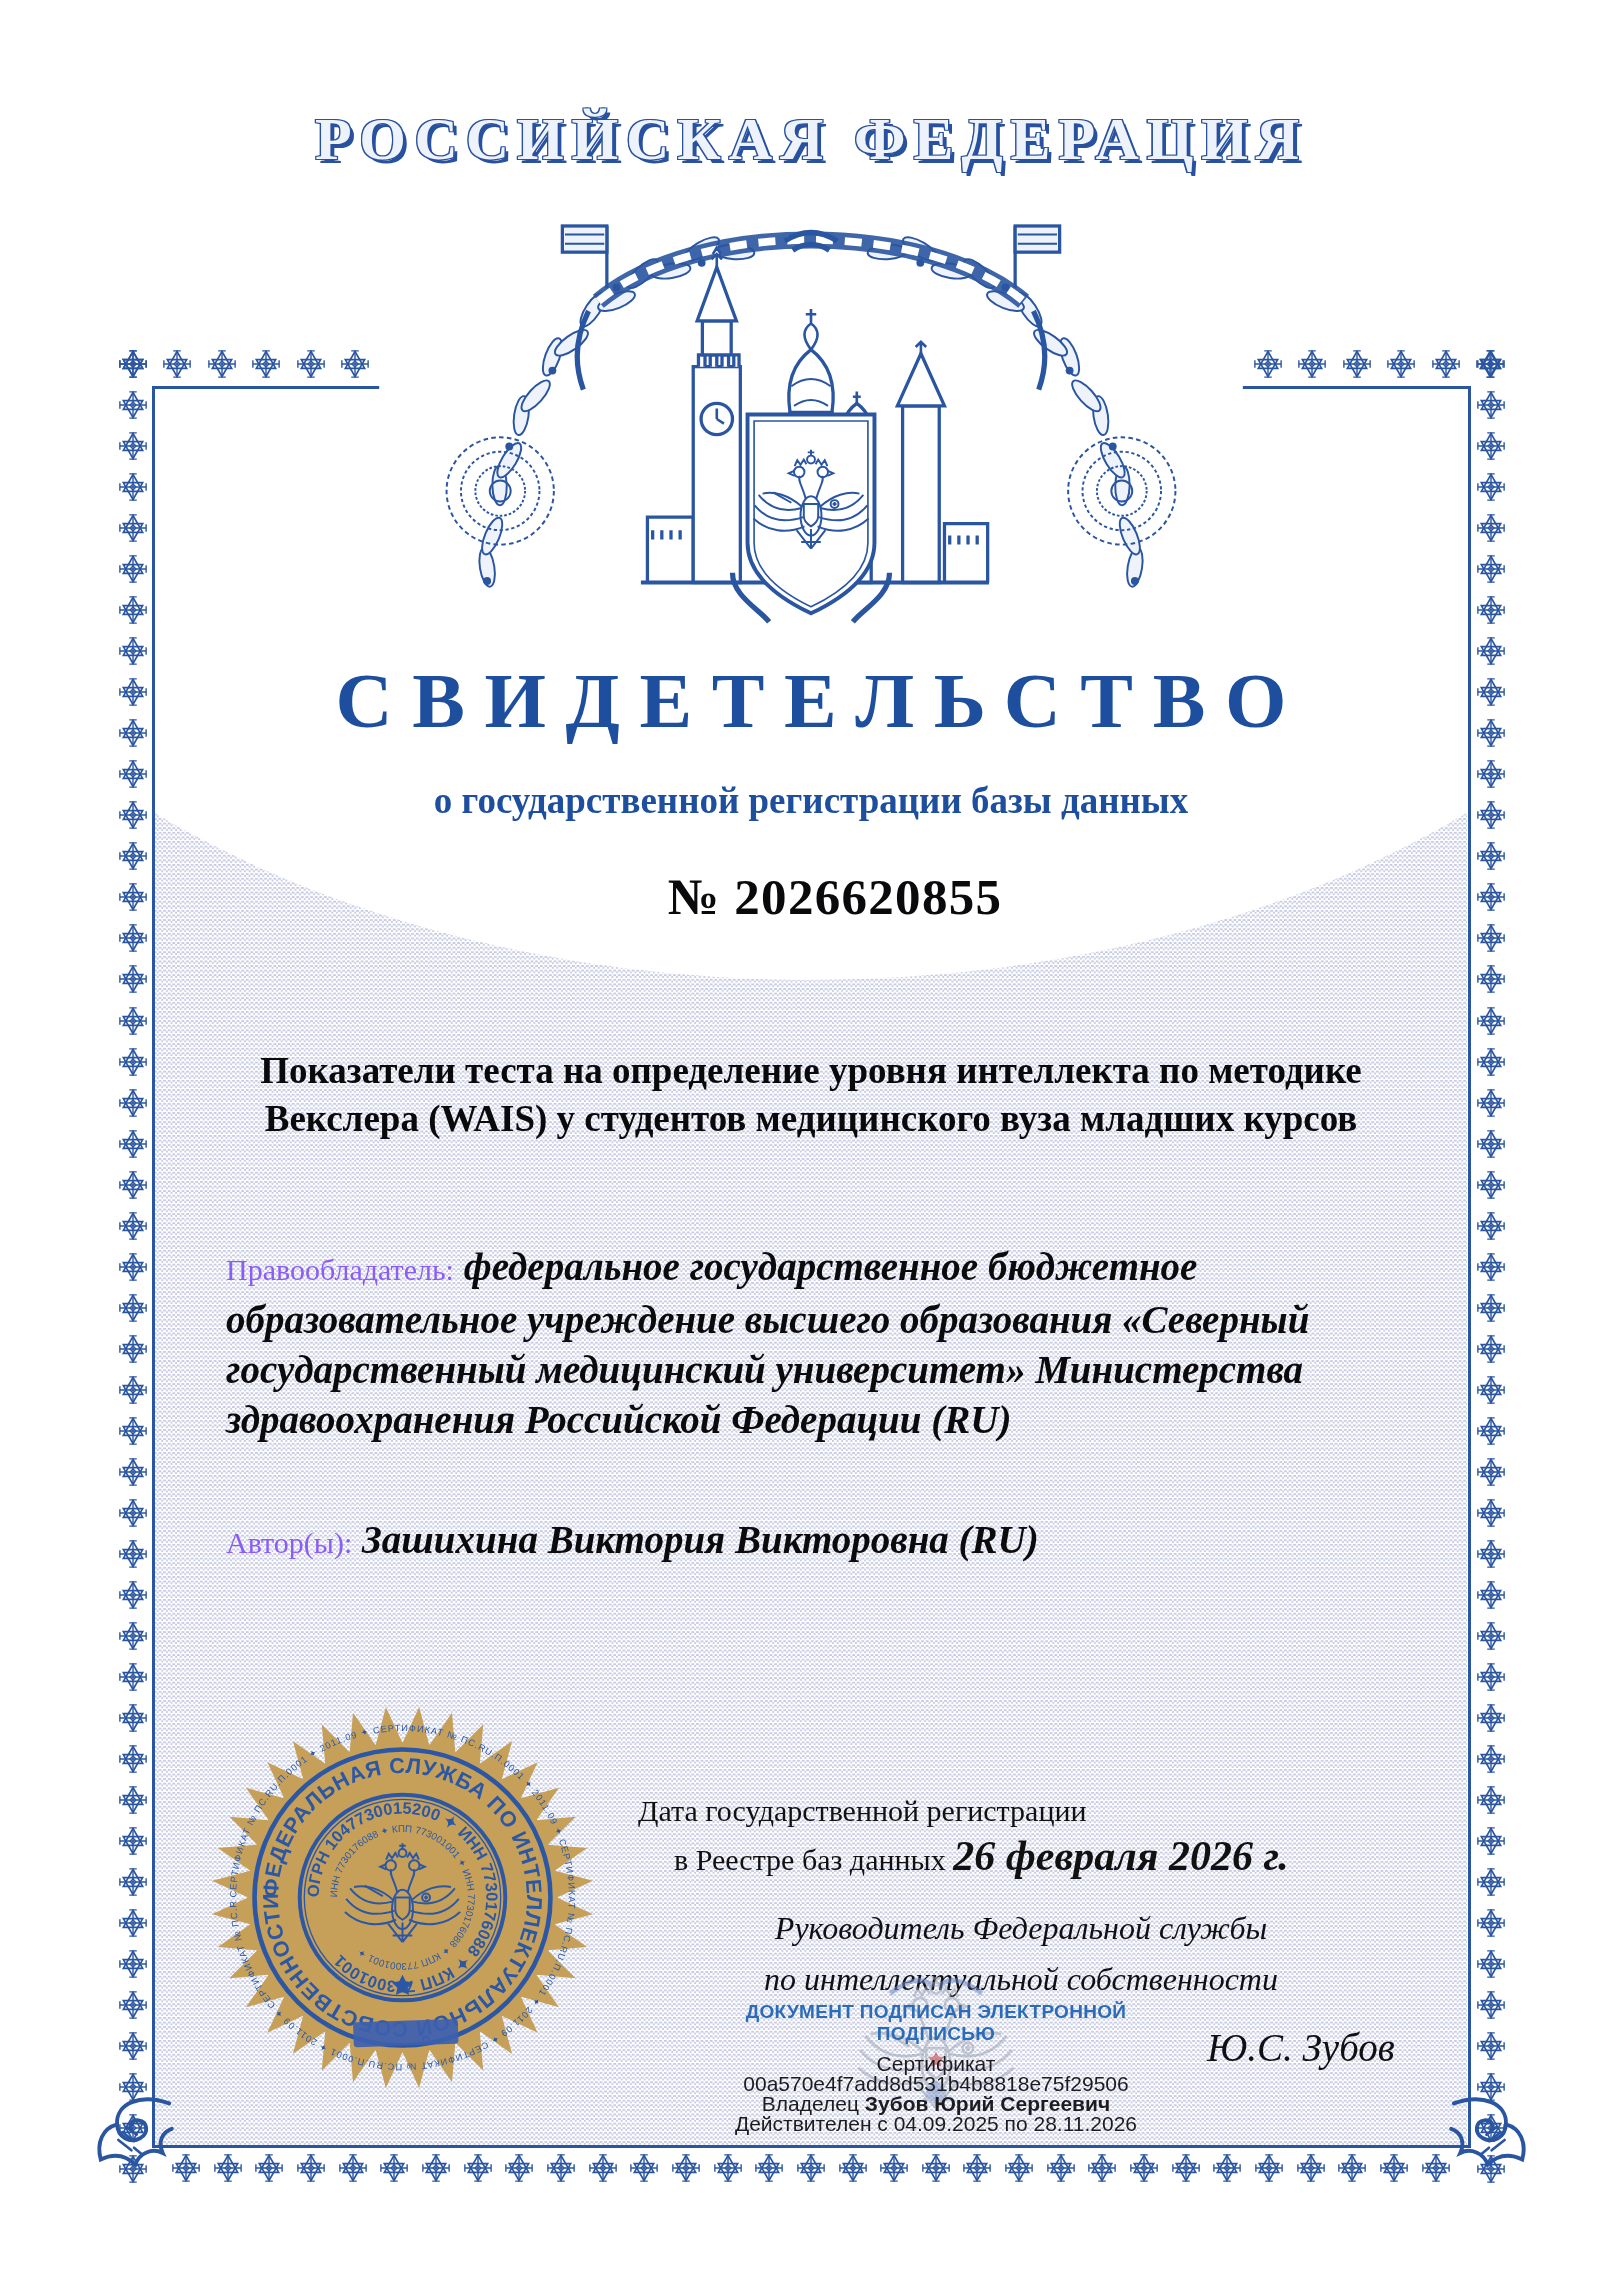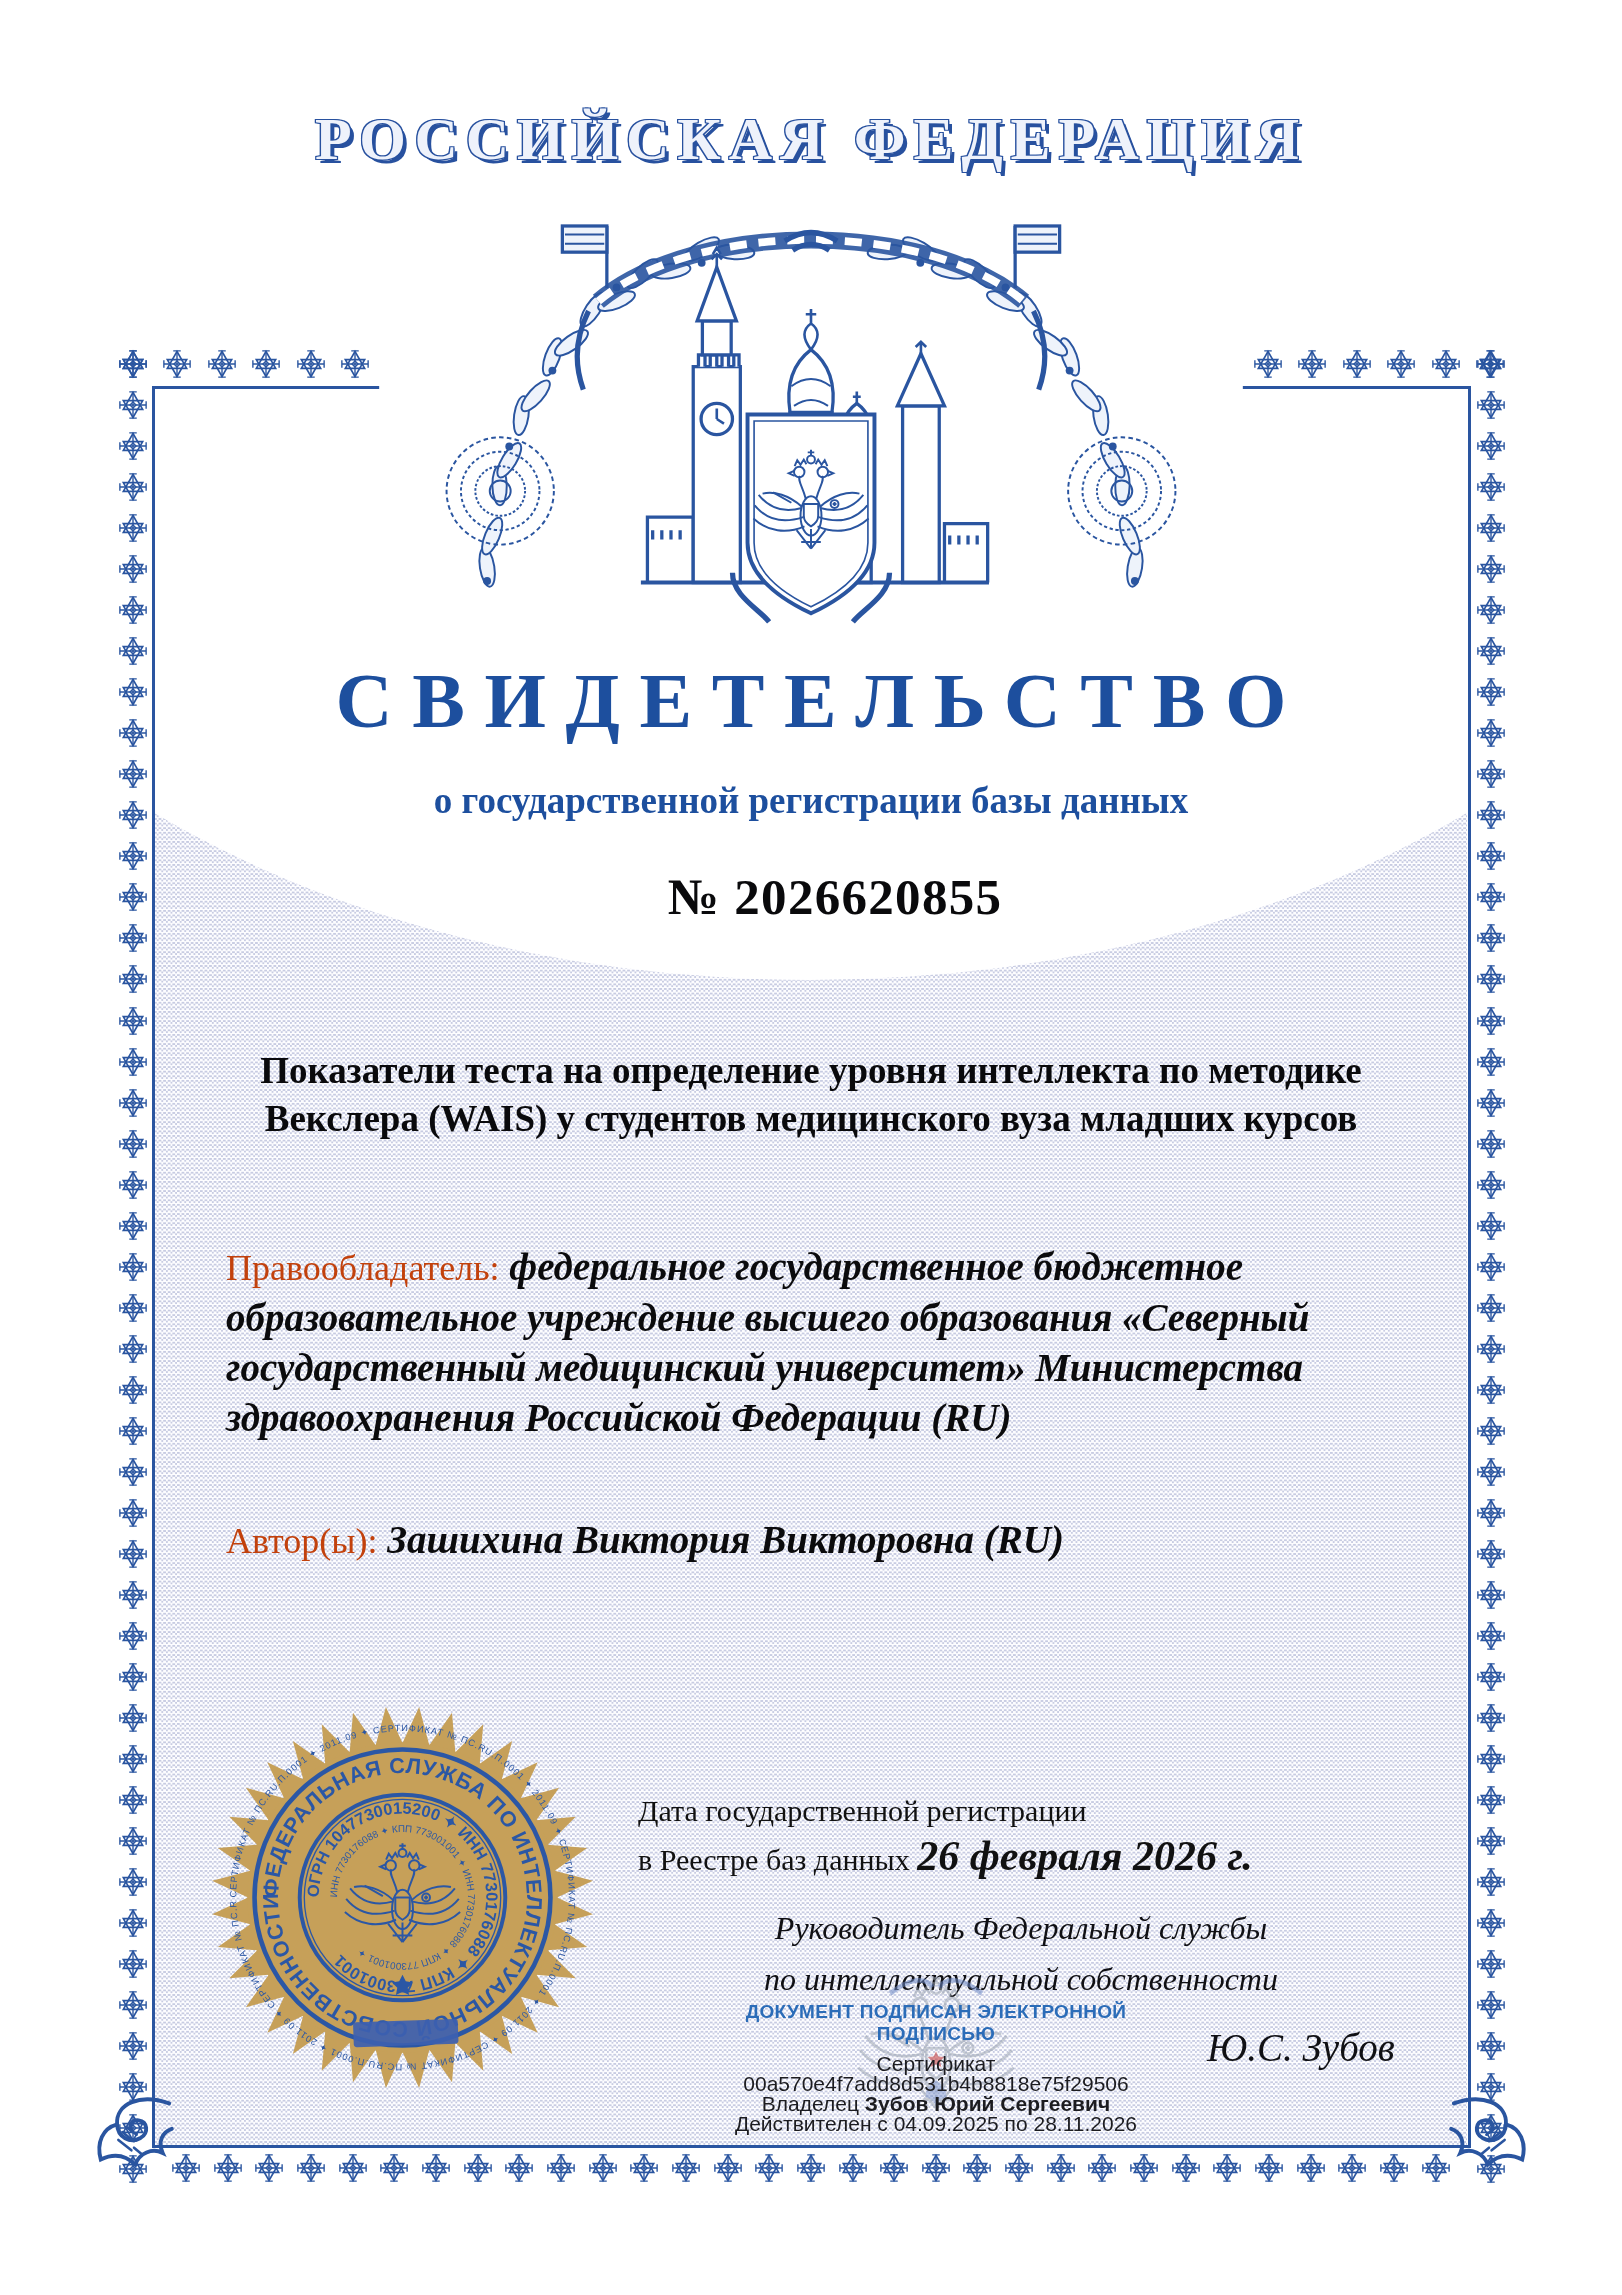--- a/index.html
+++ b/index.html
@@ -34,21 +34,21 @@
   .cert-subtitle{position:absolute;left:0;top:779px;width:100%;text-align:center;z-index:3;
       font-weight:bold;font-size:37px;color:#1d4f9e;}
   .cert-number{position:absolute;left:0;top:868px;width:100%;text-align:center;z-index:3;
       font-weight:bold;font-size:51px;color:#0a0a0c;letter-spacing:1.3px;padding-left:48px;}
 
   .db-title{position:absolute;left:222px;top:1047px;width:1178px;z-index:3;text-align:center;
       font-weight:bold;font-size:37px;line-height:48px;color:#0a0a0c;}
 
   .holder{position:absolute;left:226px;top:1242px;width:1139px;z-index:3;
       font-size:39px;line-height:50px;}
-  .inline-label{font-size:36px;font-weight:normal;font-style:normal;color:#c2410c;font-family:Liberation Serif, serif;}
+  .inline-label{font-size:30px;font-weight:normal;font-style:normal;color:#8b5cf6;font-family:Liberation Serif, serif;}
   .bi{font-weight:bold;font-style:italic;}
   .authors{position:absolute;left:226px;top:1517px;width:1243px;z-index:3;font-size:39px;}
 
   .app-line{position:absolute;left:638px;z-index:3;white-space:nowrap;font-size:30px;color:#111;}
   .app-line .big{font-size:42px;font-weight:bold;}
   .app-line .bigbi{font-size:42px;font-weight:bold;font-style:italic;}
 
   .signatory{position:absolute;left:707px;top:1903px;width:628px;z-index:3;text-align:center;
       font-style:italic;font-size:32px;line-height:51px;color:#101014;}
 
@@ -1440,21 +1440,21 @@
   </div>
 
   <div class="authors" data-name="authors-line">
     <span class="inline-label" data-name="authors-label">Автор(ы):</span>
     <span class="bi" data-name="authors-value">Зашихина Виктория Викторовна (RU)</span>
   </div>
 
   <div class="app-line" style="top:1794px;" data-name="registration-date-label-line">
     <span data-name="registration-date-label">Дата государственной регистрации</span>
   </div>
-  <div class="app-line" style="top:1832px;" data-name="registry-date-line">
+  <div class="app-line" style="top:1832px;margin-left:36px;" data-name="registry-date-line">
     <span data-name="registry-label">в Реестре баз данных</span>
     <span class="bigbi" data-name="registration-date-value">26 февраля 2026 г.</span>
   </div>
 
   <div class="signatory" data-name="signatory-position">
     <div data-name="signatory-position-line1">Руководитель Федеральной службы</div>
     <div data-name="signatory-position-line2">по интеллектуальной собственности</div>
   </div>
 
   <div class="stamp" data-name="esign-stamp">

